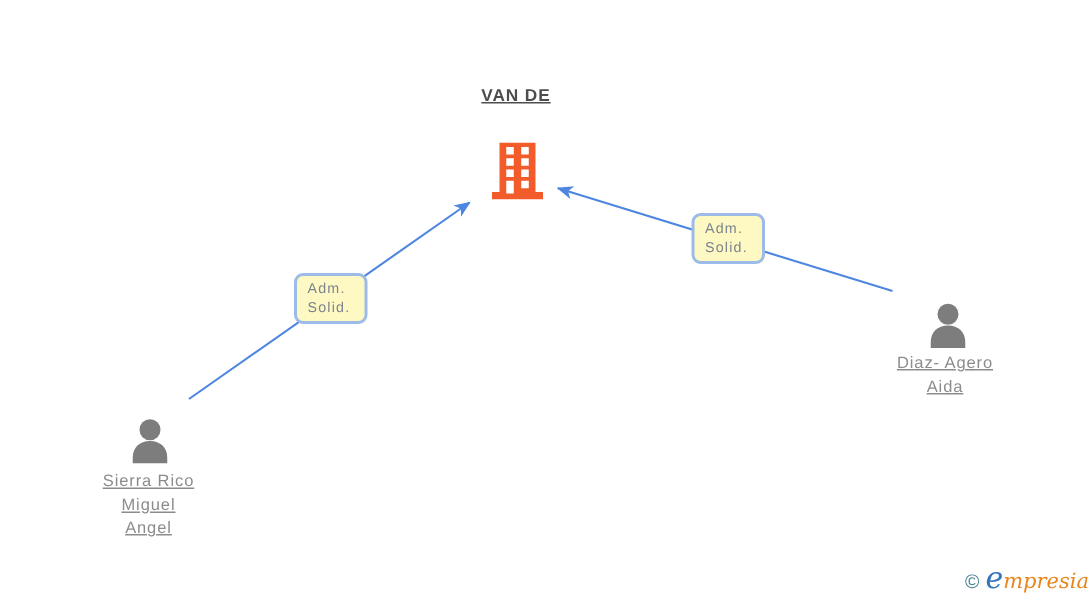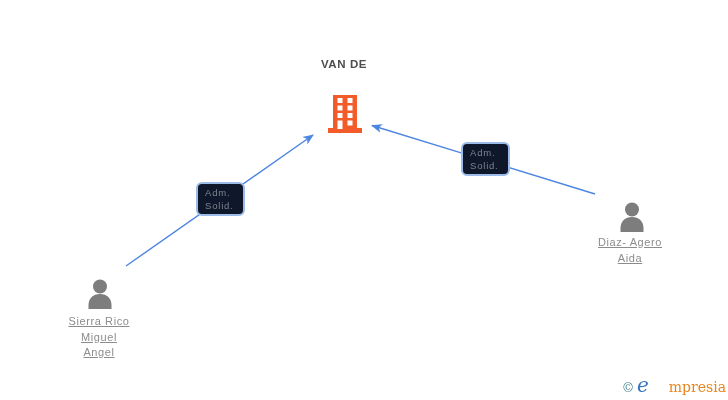--- a/index.html
+++ b/index.html
@@ -21,33 +21,34 @@
   
   .company-title {
     position: absolute;
     left: 244px; top: 56px; width: 200px;
     text-align: center;
     font-size: 11.5px;
     font-weight: bold;
     color: #4d4d4d;
     letter-spacing: 0.6px;
     line-height: 16px;
+    text-decoration: underline;
   }
   .building-icon-wrap {
     position: absolute;
     left: 328px; top: 95px;
     width: 34px; height: 38px;
   }
 
   
   .edge-label {
     position: absolute;
     width: 49px; height: 34px;
     box-sizing: border-box;
-    background: #0f172a;
+    background: #fef9c3;
     border: 2px solid #9dbbe8;
     border-radius: 6px;
     font-size: 9.5px;
     line-height: 13px;
     letter-spacing: 0.8px;
     color: #7b848e;
     padding: 2px 0 0 7px;
   }
   .edge-label-1 { left: 196px; top: 182px; }
   .edge-label-2 { left: 461px; top: 142px; }
@@ -83,23 +84,23 @@
     margin-right: 4px;
   }
   .logo .brand-e {
     font-family: "DejaVu Serif", serif;
     font-style: italic;
     font-size: 20px;
     color: #3575c0;
   }
   .logo .brand-rest {
     font-family: "DejaVu Serif", serif;
+    font-style: italic;
     font-size: 14px;
     color: #e8851c;
-    margin-left: 20px;
   }
 </style>
 </head>
 <body>
 
 <div class="stage">
 
   <svg class="edges-layer" viewBox="0 0 728 400">
     <defs>
       <marker id="arrow" markerWidth="12" markerHeight="12" refX="10" refY="6" orient="auto" markerUnits="userSpaceOnUse">

